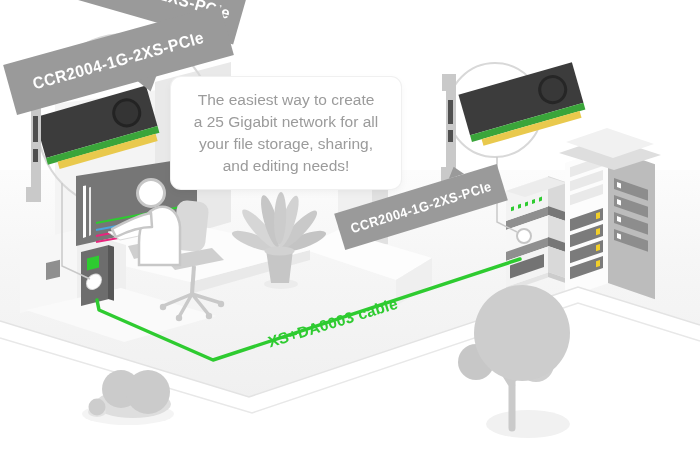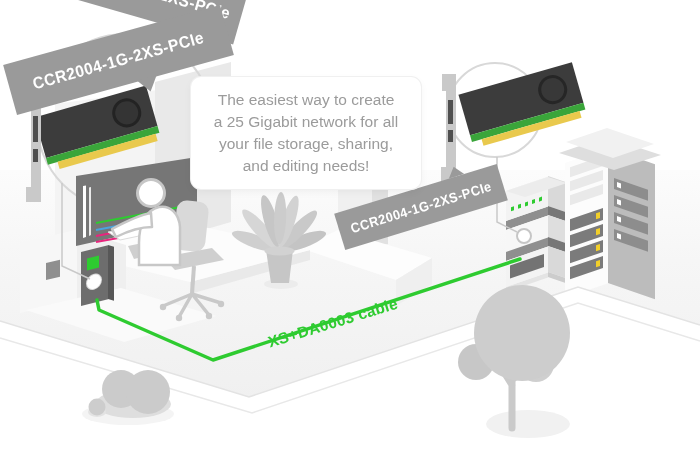--- a/index.html
+++ b/index.html
@@ -100,21 +100,21 @@
   .banner .tail{position:absolute;width:0;height:0;border-style:solid;}
   .banner-top{left:45px;top:-40px;width:200px;height:58px;transform:rotate(16deg);font-size:16.5px;}
   .banner-left{left:6px;top:34px;width:225px;height:52px;transform:rotate(-15.5deg);font-size:16.5px;}
   .banner-left .tail{bottom:-13px;left:125px;border-width:14px 10px 0 10px;
     border-color:var(--banner-gray) transparent transparent transparent;}
   .banner-right{left:336px;top:188px;width:170px;height:38px;transform:rotate(-17deg);font-size:13.5px;}
   .banner-right .tail{top:-10px;left:120px;border-width:0 8px 10px 8px;
     border-color:transparent transparent var(--banner-gray) transparent;}
 
   .bubble{
-    left:191px;top:77px;width:230px;min-height:108px;background:#fff;border-radius:10px;
+    left:171px;top:77px;width:230px;min-height:108px;background:#fff;border-radius:10px;
     box-shadow:0 0 0 1px #f0f0f0,0 3px 8px rgba(0,0,0,.05);
     display:flex;align-items:center;justify-content:center;text-align:center;
     color:var(--bubble-text);font-size:15.5px;line-height:1.42;padding:12px 4px;white-space:pre-line;
   }
   .cable-label{
     left:228px;top:314px;width:210px;text-align:center;transform:rotate(-17deg);
     color:var(--accent-green);font-weight:bold;font-size:15.5px;letter-spacing:.3px;
   }
 </style>
 </head>

